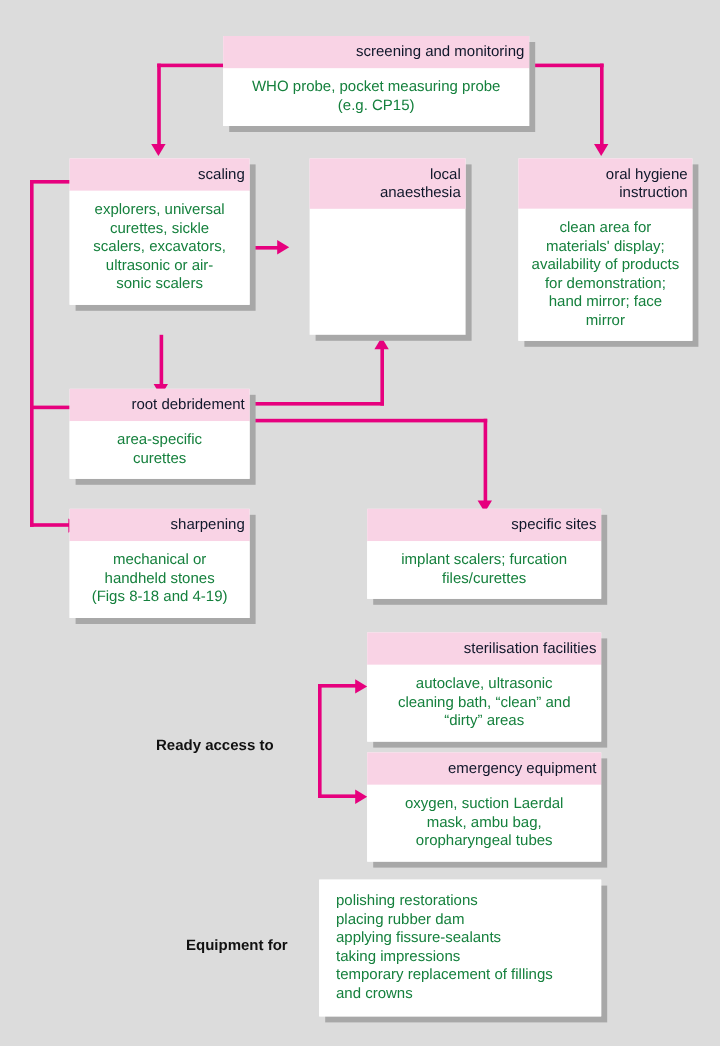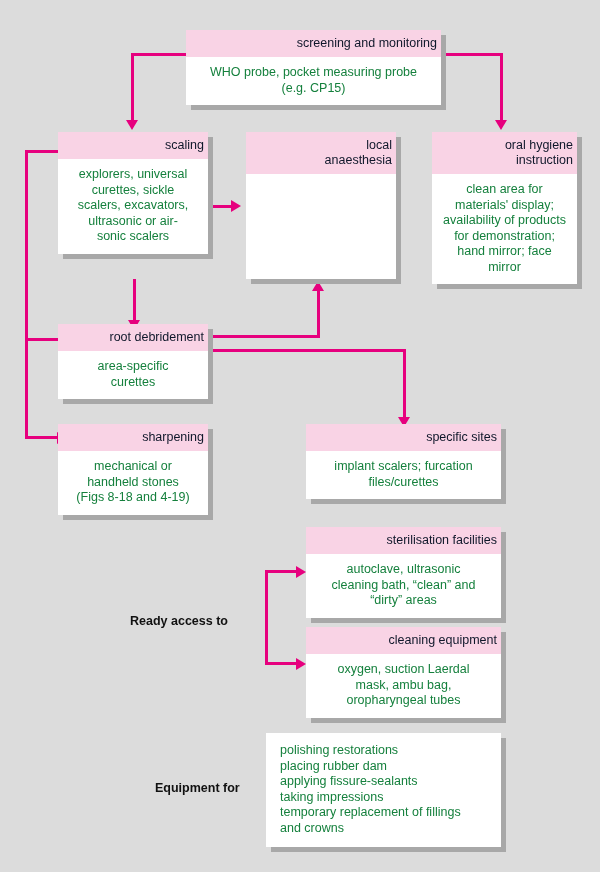--- a/index.html
+++ b/index.html
@@ -140,21 +140,21 @@
 
   <div class="node" style="left:58px; top:132px; width:150px;">
     <div class="hdr">scaling</div>
     <div class="body">explorers, universal
 curettes, sickle
 scalers, excavators,
 ultrasonic or air-
 sonic scalers</div>
   </div>
 
-  <div class="node" style="left:246px; top:132px; width:150px; height:147px;">
+  <div class="node" style="left:258px; top:132px; width:130px; height:147px;">
     <div class="hdr" style="white-space:pre-line;">local
 anaesthesia</div>
   </div>
 
   <div class="node" style="left:432px; top:132px; width:145px;">
     <div class="hdr" style="white-space:pre-line;">oral hygiene
 instruction</div>
     <div class="body">clean area for
 materials' display;
 availability of products
@@ -183,21 +183,21 @@
   </div>
 
   <div class="node" style="left:306px; top:527px; width:195px;">
     <div class="hdr">sterilisation facilities</div>
     <div class="body">autoclave, ultrasonic
 cleaning bath, “clean” and
 “dirty” areas</div>
   </div>
 
   <div class="node" style="left:306px; top:627px; width:195px;">
-    <div class="hdr">cleaning equipment</div>
+    <div class="hdr">emergency equipment</div>
     <div class="body">oxygen, suction Laerdal
 mask, ambu bag,
 oropharyngeal tubes</div>
   </div>
 
   <div class="node plain" style="left:266px; top:733px; width:235px;">
     <div class="body">polishing restorations
 placing rubber dam
 applying fissure-sealants
 taking impressions

